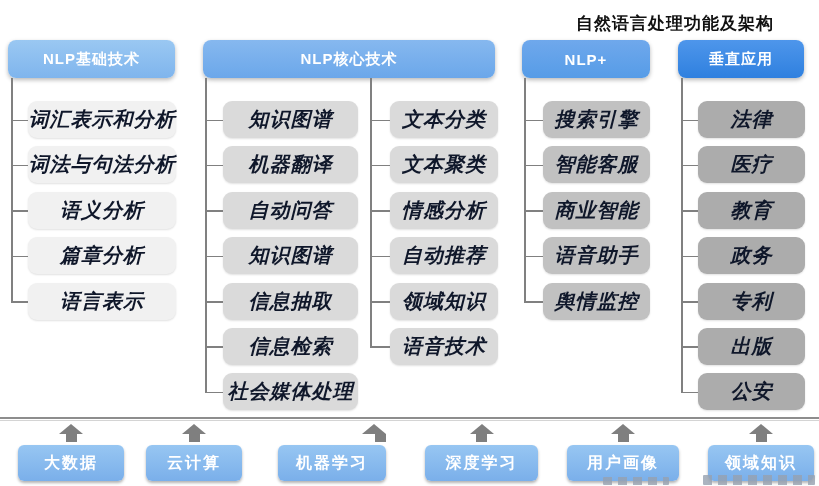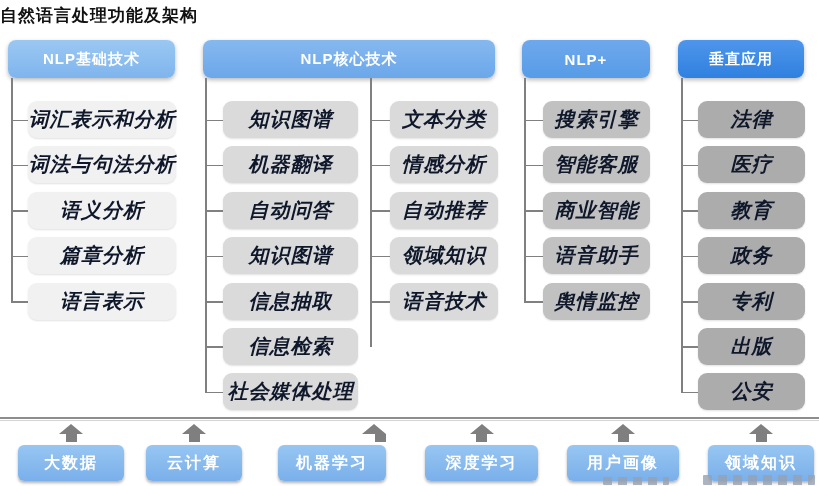--- a/index.html
+++ b/index.html
@@ -1,22 +1,22 @@
 <!DOCTYPE html>
 <html><head>
 <meta charset="utf-8">
 <style>
   html,body{margin:0;padding:0;background:#ffffff;}
   .canvas{
     position:relative;width:819px;height:486px;background:#ffffff;overflow:hidden;
     font-family:"Liberation Sans","DejaVu Sans",sans-serif;
   }
   .title{
-    position:absolute;left:0;top:4px;width:774px;margin:0;
-    text-align:left;font-size:17px;font-weight:bold;color:#111111;letter-spacing:1px;
+    position:absolute;left:0;top:12px;width:774px;margin:0;
+    text-align:right;font-size:17px;font-weight:bold;color:#111111;letter-spacing:1px;
   }
   .col{position:absolute;top:40px;}
   #col1{left:8px;width:168px;}
   #col2{left:203px;width:295px;}
   #col3{left:522px;width:128px;}
   #col4{left:678px;width:127px;}
   .hdr{
     position:absolute;left:0;top:0;height:38px;border-radius:8px;
     display:flex;align-items:center;justify-content:center;
     color:#ffffff;font-size:15px;font-weight:600;letter-spacing:1px;
@@ -118,20 +118,21 @@
         <li class="item">机器翻译</li>
         <li class="item">自动问答</li>
         <li class="item">知识图谱</li>
         <li class="item">信息抽取</li>
         <li class="item">信息检索</li>
         <li class="item">社会媒体处理</li>
       </ul>
     <ul class="items sub-right">
 
     <li class="item">文本分类</li>
+        <li class="item">文本聚类</li>
         <li class="item">情感分析</li>
         <li class="item">自动推荐</li>
         <li class="item">领域知识</li>
         <li class="item">语音技术</li>
       </ul>
   </section>
 
   <section class="col" id="col3">
     <header class="hdr">NLP+</header>
     <div class="vline"></div>

